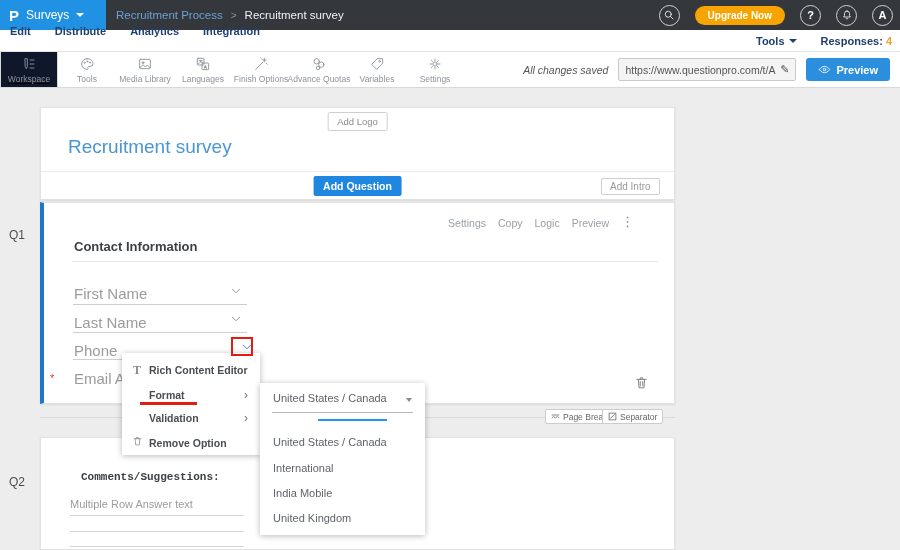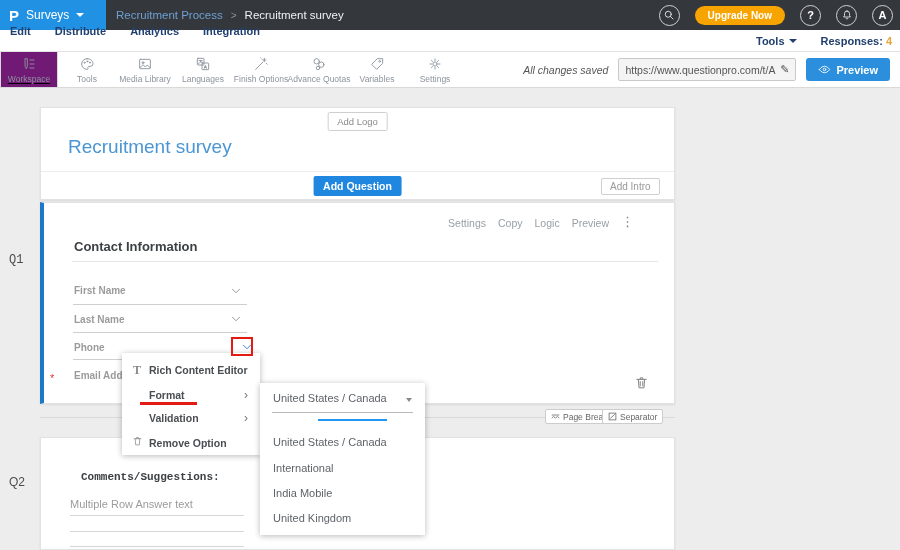--- a/index.html
+++ b/index.html
@@ -29,21 +29,21 @@
   .tab.active { border-bottom:2px solid #21406f; padding-bottom:18px; }
   .nav-right { margin-left:auto; display:flex; align-items:center; gap:24px; padding-right:8px; }
   .tools-dd { display:flex; align-items:center; gap:4px; cursor:pointer; }
   .tri-down-navy { width:0; height:0; border-left:4px solid transparent; border-right:4px solid transparent; border-top:4px solid #21406f; }
   .responses { display:flex; gap:3px; }
   .responses-count { color:#e8a33c; }
 
   
   .toolbar { position:absolute; top:52px; left:0; width:900px; height:36px; background:#fff; border-bottom:1px solid #d9d9d9; display:flex; }
   .tool { width:58px; display:flex; flex-direction:column; align-items:center; justify-content:center; gap:2px; cursor:pointer; }
-  .tool.active { background:#701a75; border-left:1px solid #d8d8d8; border-right:1px solid #d8d8d8;text-decoration:underline; }
+  .tool.active { background:#0f172a; border-left:1px solid #d8d8d8; border-right:1px solid #d8d8d8;text-decoration:underline; }
   .tool svg { width:16px; height:16px; }
   .stk { fill:none; stroke:#8d939c; stroke-width:1.4; stroke-linecap:round; stroke-linejoin:round; }
   .tool-label { font-size:8.5px; color:#8d939c; white-space:nowrap; }
   .toolbar-right { margin-left:auto; display:flex; align-items:center; gap:10px; padding-right:10px; }
   .saved-status { font-style:italic; font-size:10.5px; color:#555; }
   .url-box { width:178px; height:23px; background:#f4f4f4; border:1px solid #c9c9c9; border-radius:2px; display:flex; align-items:center; padding:0 6px; gap:4px; }
   .url-text { flex:1; font-size:10.5px; color:#555; white-space:nowrap; overflow:hidden; }
   .pencil-glyph { font-size:11px; color:#555; cursor:pointer; }
   .preview-btn { height:23px; background:#2b8fdd; color:#fff; border:none; border-radius:3px; font-size:11px; font-weight:bold; display:flex; align-items:center; gap:5px; padding:0 12px; cursor:pointer; }
   .preview-btn svg { width:13px; height:13px; }
@@ -53,30 +53,30 @@
   .card { position:absolute; background:#fff; border:1px solid #e2e2e2; box-shadow:0 1px 2px rgba(0,0,0,0.08); }
 
   .header-card { left:40px; top:19px; width:635px; height:93px; }
   .add-logo-btn { position:absolute; top:4px; left:50%; transform:translateX(-50%); background:#fff; border:1px solid #cfcfcf; border-radius:2px; font-size:9.5px; color:#8a8a8a; padding:3px 9px; cursor:pointer; }
   .survey-title { position:absolute; left:27px; top:28px; font-size:19px; font-weight:normal; color:#4a96d4; }
   .header-divider { position:absolute; left:0; right:0; top:63px; border-top:1px solid #ececec; }
   .add-question-btn { position:absolute; top:68px; left:50%; transform:translateX(-50%); background:#1f87e0; color:#fff; border:none; border-radius:2px; font-size:10.5px; font-weight:bold; padding:4px 10px; cursor:pointer; white-space:nowrap; }
   .add-intro-btn { position:absolute; top:70px; left:560px; background:#fff; border:1px solid #cfcfcf; border-radius:2px; font-size:10px; color:#999; padding:2px 8px; cursor:pointer; }
 
   .q-label { position:absolute; font-size:12px; color:#4d4d4d; }
-  .q1-label { left:9px; top:165px;font-family:Liberation Mono, monospace; }
+  .q1-label { left:9px; top:140px; }
   .q2-label { left:9px; top:387px; }
 
   .q1-card { left:40px; top:114px; width:635px; height:202px; border-left:4px solid #1d79c7; }
   .q-actions { position:absolute; top:14px; right:65px; display:flex; gap:12px; font-size:10.5px; color:#9aa0a6; }
   .q-actions span { cursor:pointer; }
   .kebab { position:absolute; top:11px; right:40px; font-size:13px; color:#808080; cursor:pointer; }
   .q-heading { position:absolute; left:30px; top:36px; font-size:13px; font-weight:bold; color:#3c4043; }
   .q-heading-divider { position:absolute; left:28px; top:58px; width:586px; border-top:1px solid #e6e6e6; }
-  .field-label { position:absolute; left:30px; font-size:10px; color:#9b9b9b; white-space:nowrap;font-weight:bold; }
+  .field-label { position:absolute; left:30px; font-size:15px; color:#9b9b9b; white-space:nowrap; }
   .field-line { position:absolute; left:29px; width:174px; border-top:1px solid #cfcfcf; }
   .chev { position:absolute; width:14px; height:14px; cursor:pointer; }
   .chev svg { width:14px; height:14px; }
   .gstk { fill:none; stroke:#8c8c8c; stroke-width:1.5; stroke-linecap:round; stroke-linejoin:round; }
   .bstk { fill:none; stroke:#2a7fd4; stroke-width:1.6; stroke-linecap:round; stroke-linejoin:round; }
   .required-mark { position:absolute; left:6px; top:169px; font-size:11px; color:#e03b30; }
   .trash-btn { position:absolute; left:590px; top:172px; width:15px; height:16px; cursor:pointer; }
   .tstk { fill:none; stroke:#7d7d7d; stroke-width:1.5; stroke-linecap:round; stroke-linejoin:round; }
 
   .break-line { position:absolute; left:40px; top:329px; width:635px; border-top:1px solid #d9d9d9; }

